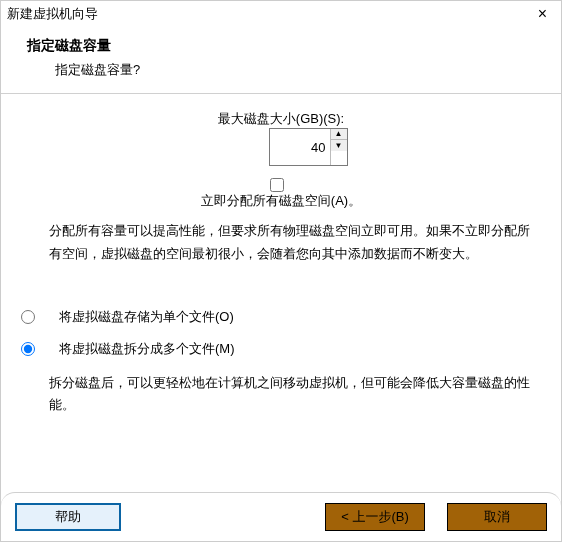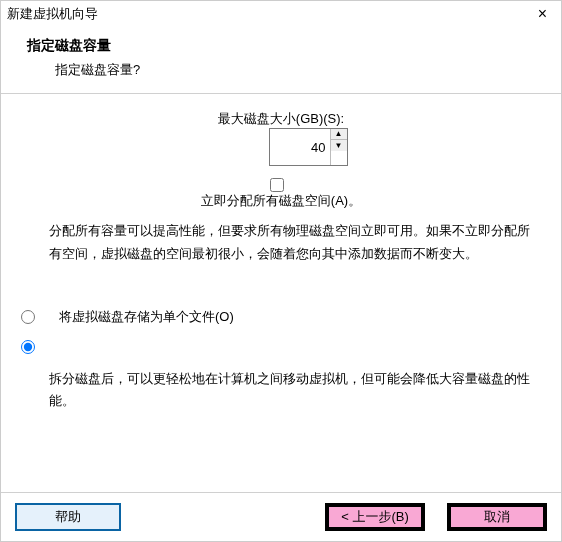--- a/index.html
+++ b/index.html
@@ -120,26 +120,27 @@
   .footer {
     position: absolute;
     bottom: 0;
     left: 0;
     right: 0;
     border-top: 1px solid #d0d0d0;
     padding: 10px 14px;
     display: flex;
     align-items: center;
     background: #fff;
+    border-radius: 14px;
   }
   .btn {
     min-width: 100px;
     height: 28px;
-    border: 4px solid #000000;
-    background: #f9a8d4;
+    border: 1px solid #000000;
+    background: #a16207;
     font-size: 13px;
     cursor: pointer;
     font-family: inherit;
   }
   .btn-help {
     border: 2px solid #0a64a4;
     background: #e5f1fb;
     min-width: 106px;
   }
   .footer-right {
@@ -184,20 +185,21 @@
     <span>立即分配所有磁盘空间(A)。</span>
   </div>
   <div class="desc-block">分配所有容量可以提高性能，但要求所有物理磁盘空间立即可用。如果不立即分配所有空间，虚拟磁盘的空间最初很小，会随着您向其中添加数据而不断变大。</div>
 
   <div class="radio-row">
     <input type="radio" name="storemode" style="">
     <span>将虚拟磁盘存储为单个文件(O)</span>
   </div>
   <div class="radio-row">
     <input type="radio" name="storemode" checked="" style="">
+    <span>将虚拟磁盘拆分成多个文件(M)</span>
   </div>
   <div class="desc-block2">拆分磁盘后，可以更轻松地在计算机之间移动虚拟机，但可能会降低大容量磁盘的性能。</div>
 </div>
 
 <div class="footer">
   <button class="btn btn-help">帮助</button>
   <div class="footer-right">
     <button class="btn">&lt; 上一步(B)</button>
     <span class="gap-mid"></span>
     <button class="btn">取消</button>

